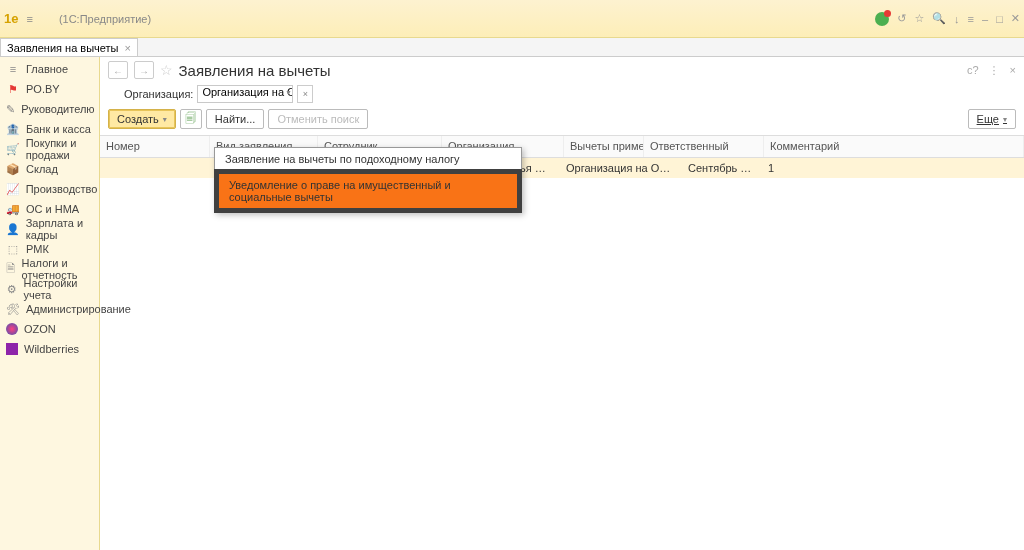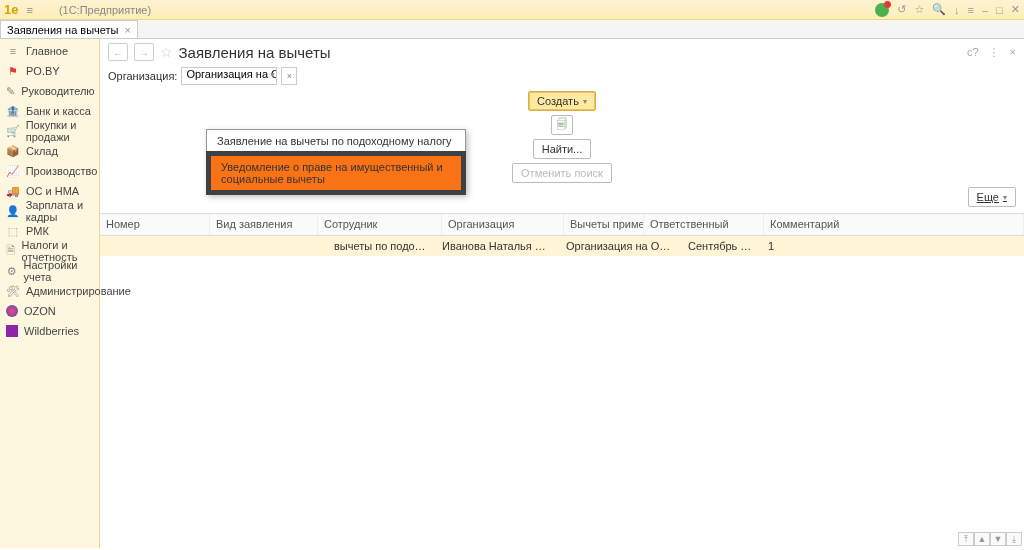--- a/index.html
+++ b/index.html
@@ -1,17 +1,17 @@
 <!DOCTYPE html>
 <html><head>
 <meta charset="utf-8">
 <style>
   *{box-sizing:border-box;margin:0;padding:0;font-family:Arial,sans-serif;font-size:11px;}
   body{background:#fff;width:1024px;height:550px;overflow:hidden;position:relative;}
-  .titlebar{height:20px;background:linear-gradient(#fdf2d0,#fdeeb8);border-bottom:1px solid #e8d98f;display:flex;align-items:center;padding:0 4px;color:#555;}
+  .titlebar{height:38px;background:linear-gradient(#fdf2d0,#fdeeb8);border-bottom:1px solid #e8d98f;display:flex;align-items:center;padding:0 4px;color:#555;}
   .titlebar .logo{color:#d6a200;font-weight:bold;font-size:13px;margin-right:2px;}
   .titlebar .burger{margin:0 6px;color:#888;cursor:pointer;}
   .titlebar .title-main{color:#555;}
   .titlebar .title-sub{color:#888;margin-left:20px;}
   .titlebar .right{margin-left:auto;display:flex;align-items:center;gap:8px;color:#999;}
   .titlebar .right span{cursor:pointer;}
   .badge{width:14px;height:14px;border-radius:50%;background:#4caf50;color:#fff;font-size:9px;display:flex;align-items:center;justify-content:center;position:relative;}
   .badge::after{content:"";position:absolute;top:-2px;right:-2px;width:7px;height:7px;border-radius:50%;background:#e53935;}
   .tabbar{height:19px;background:#f5f5f5;border-bottom:1px solid #ccc;display:flex;align-items:flex-end;}
   .doc-tab{height:18px;background:#fff;border:1px solid #ccc;border-bottom:none;padding:2px 6px;font-size:10px;display:flex;align-items:center;gap:6px;margin-left:0;}
@@ -19,39 +19,39 @@
   .main{display:flex;height:509px;}
   .sidebar{width:100px;background:#fef7e0;border-right:1px solid #e8d98f;padding-top:2px;}
   .sb-item{display:flex;align-items:center;gap:6px;padding:4px 6px;color:#444;cursor:pointer;height:20px;}
   .sb-icon{width:14px;text-align:center;color:#888;font-size:11px;}
   .content{flex:1;display:flex;flex-direction:column;position:relative;}
   .head{display:flex;align-items:center;padding:4px 8px;gap:6px;}
   .navbtn{width:20px;height:18px;border:1px solid #ccc;border-radius:2px;background:#fff;display:flex;align-items:center;justify-content:center;color:#aaa;cursor:pointer;font-size:10px;}
   .star{color:#ccc;font-size:14px;}
   .h1{font-size:15px;color:#333;}
   .head-right{margin-left:auto;display:flex;gap:10px;color:#aaa;font-size:11px;}
-  .orgrow{display:flex;align-items:center;padding:2px 8px 6px;gap:4px;}
+  .orgrow{display:flex;align-items:center;padding:2px 8px 6px;gap:4px;margin-left:16px;}
   .orgrow label{color:#333;}
   .orgsel{border:1px solid #c9c9c9;height:18px;padding:0 14px 0 4px;width:96px;position:relative;background:#fff;white-space:nowrap;overflow:hidden;}
   .orgsel .dd{position:absolute;right:2px;top:2px;color:#888;font-size:8px;}
   .sqbtn{width:16px;height:18px;border:1px solid #ccc;display:flex;align-items:center;justify-content:center;color:#888;cursor:pointer;font-size:9px;}
-  .toolbar{display:flex;align-items:center;padding:0 8px 6px;gap:4px;flex-direction:column;}
+  .toolbar{display:flex;align-items:center;padding:0 8px 6px;gap:4px;}
   .btn{height:20px;border:1px solid #bbb;border-radius:2px;background:#fff;padding:0 8px;display:flex;align-items:center;gap:4px;cursor:pointer;color:#333;}
   .btn.create{background:#ffe9a3;border-color:#d4b24a;box-shadow:0 0 0 1px #e8c55a inset;}
   .btn .dd{font-size:8px;color:#888;}
   .btn.disabled{color:#bbb;}
   .btn.more{margin-left:auto;text-decoration:underline;}
   .iconbtn{width:22px;height:20px;border:1px solid #bbb;border-radius:2px;background:#fff;display:flex;align-items:center;justify-content:center;color:#5a9e4f;cursor:pointer;font-size:11px;}
   .grid{flex:1;border-top:1px solid #ddd;position:relative;overflow:hidden;}
   .ghead{display:flex;background:#fafafa;border-bottom:1px solid #ddd;height:22px;}
   .gh{padding:4px 6px;color:#555;border-right:1px solid #eee;overflow:hidden;white-space:nowrap;}
   .grow{display:flex;height:20px;align-items:center;background:#fff4d6;}
   .gc{padding:2px 6px;color:#333;border-right:1px solid transparent;overflow:hidden;white-space:nowrap;text-overflow:ellipsis;}
   .c0{width:118px}.c1{width:110px}.c2{width:108px}.c3{width:124px}.c4{width:122px}.c5{width:80px}.c6{width:120px}.c7{flex:1}
-  .dropdown{position:absolute;left:106px;top:90px;width:260px;background:#fff;border:1px solid #999;box-shadow:2px 2px 6px rgba(0,0,0,0.25);z-index:10;}
+  .dropdown{position:absolute;left:114px;top:90px;width:308px;background:#fff;border:1px solid #999;box-shadow:2px 2px 6px rgba(0,0,0,0.25);z-index:10;}
   .dd-item{padding:5px 10px;color:#333;cursor:pointer;}
   .dd-item.hl{background:#f97316;border:5px solid #404040;margin:-1px;}
   .corner{position:absolute;right:2px;bottom:2px;display:flex;gap:0;}
   .corner span{width:16px;height:14px;border:1px solid #ccc;background:#fafafa;display:flex;align-items:center;justify-content:center;color:#999;font-size:9px;cursor:pointer;}
   .ozon-ic{width:12px;height:12px;border-radius:50%;background:radial-gradient(circle,#ff4081,#3f51b5);}
   .wb-ic{width:12px;height:12px;background:#8e24aa;}
 </style>
 </head>
 <body>
 

